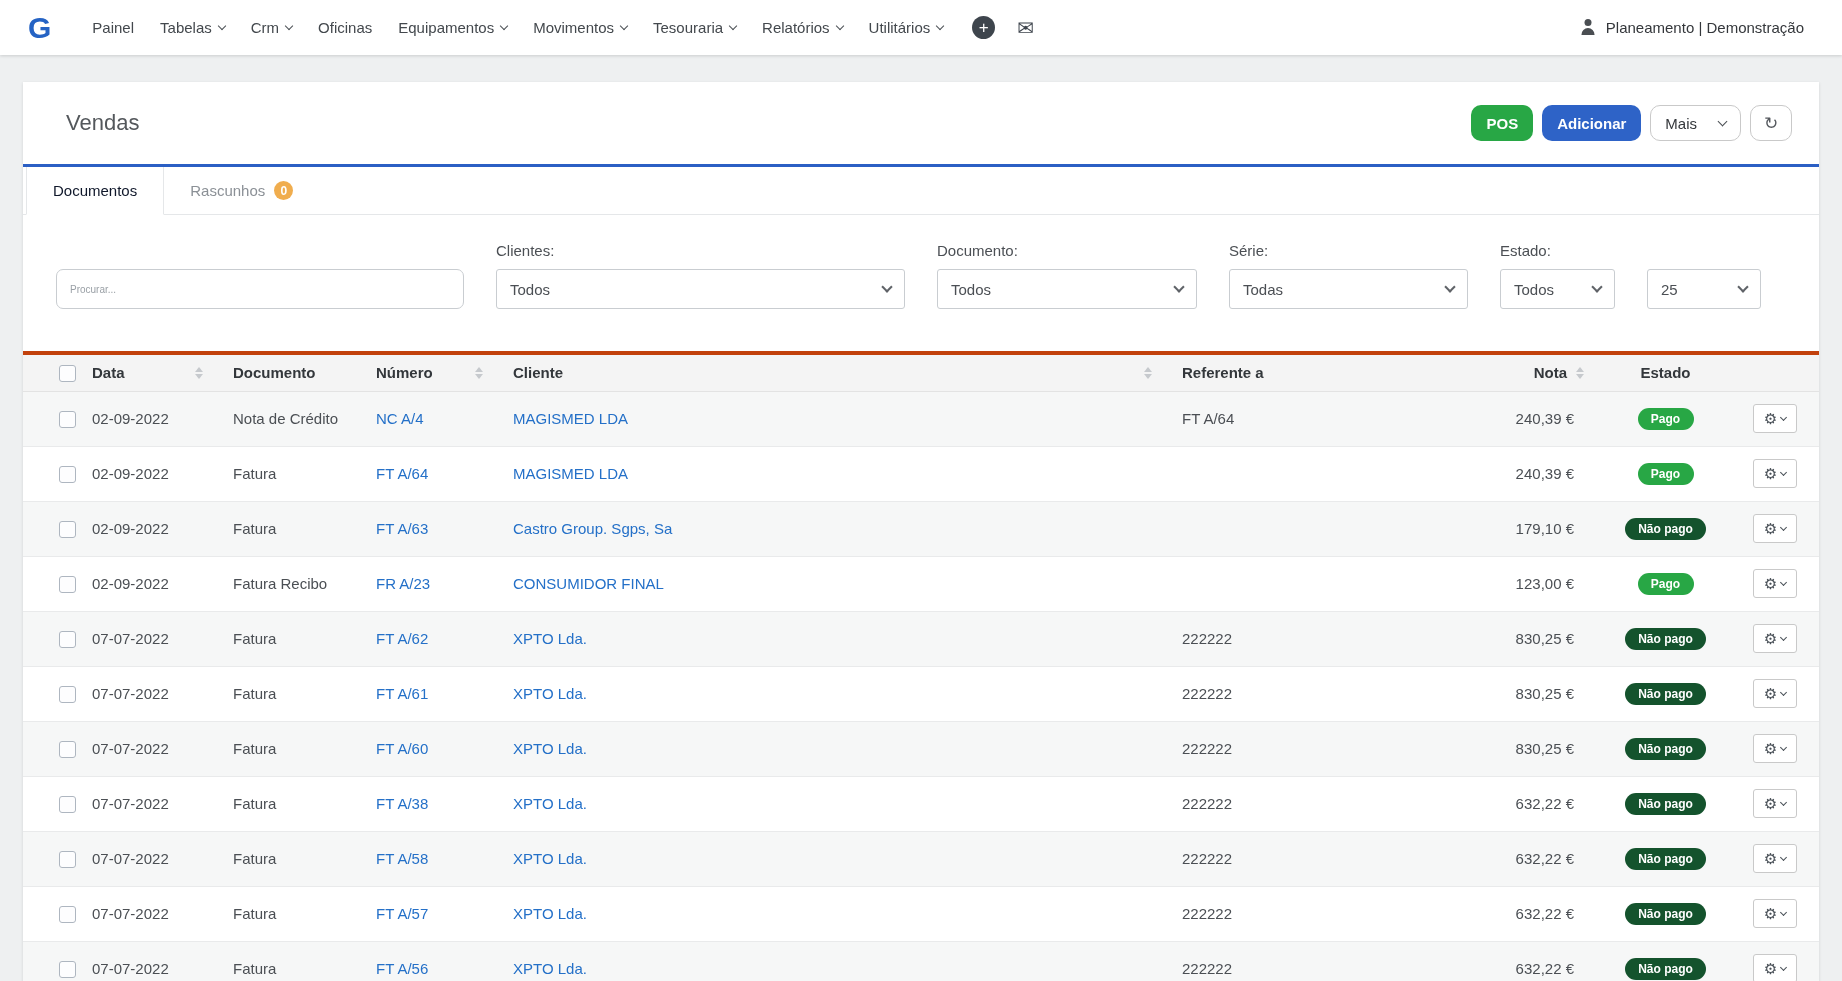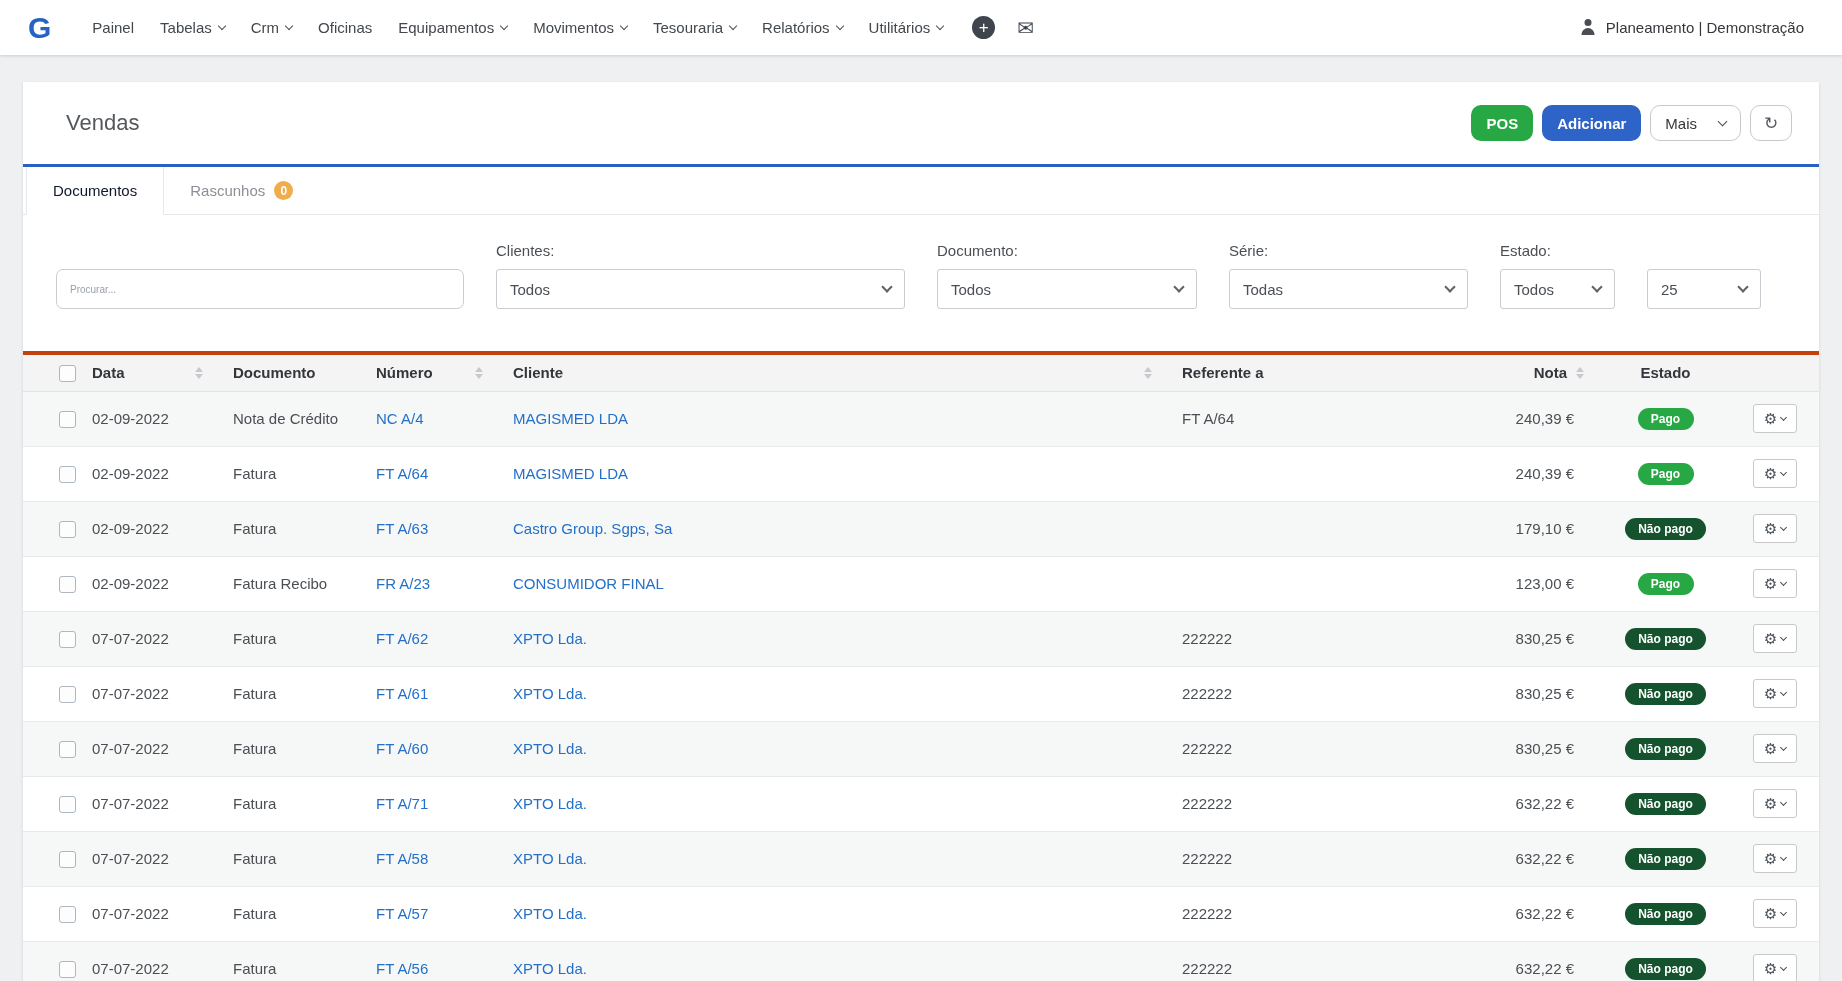--- a/index.html
+++ b/index.html
@@ -458,21 +458,21 @@
               </button>
             </td>
           </tr>
 
           <tr>
             <td class="td-cb">
               <input type="checkbox" class="cb" style="">
             </td>
             <td>07-07-2022</td>
             <td>Fatura</td>
-            <td><a class="link">FT A/71</a></td>
+            <td><a class="link">FT A/38</a></td>
             <td><a class="link">XPTO Lda.</a></td>
             <td>222222</td>
             <td class="td-valor">632,22 €</td>
             <td class="td-estado">
               <span class="badge badge-nao-pago">Não pago</span>
             </td>
             <td class="td-actions">
               <button class="gear-btn">
                 <span class="gear-icon"></span>
                 <span class="chev-sm"></span>

